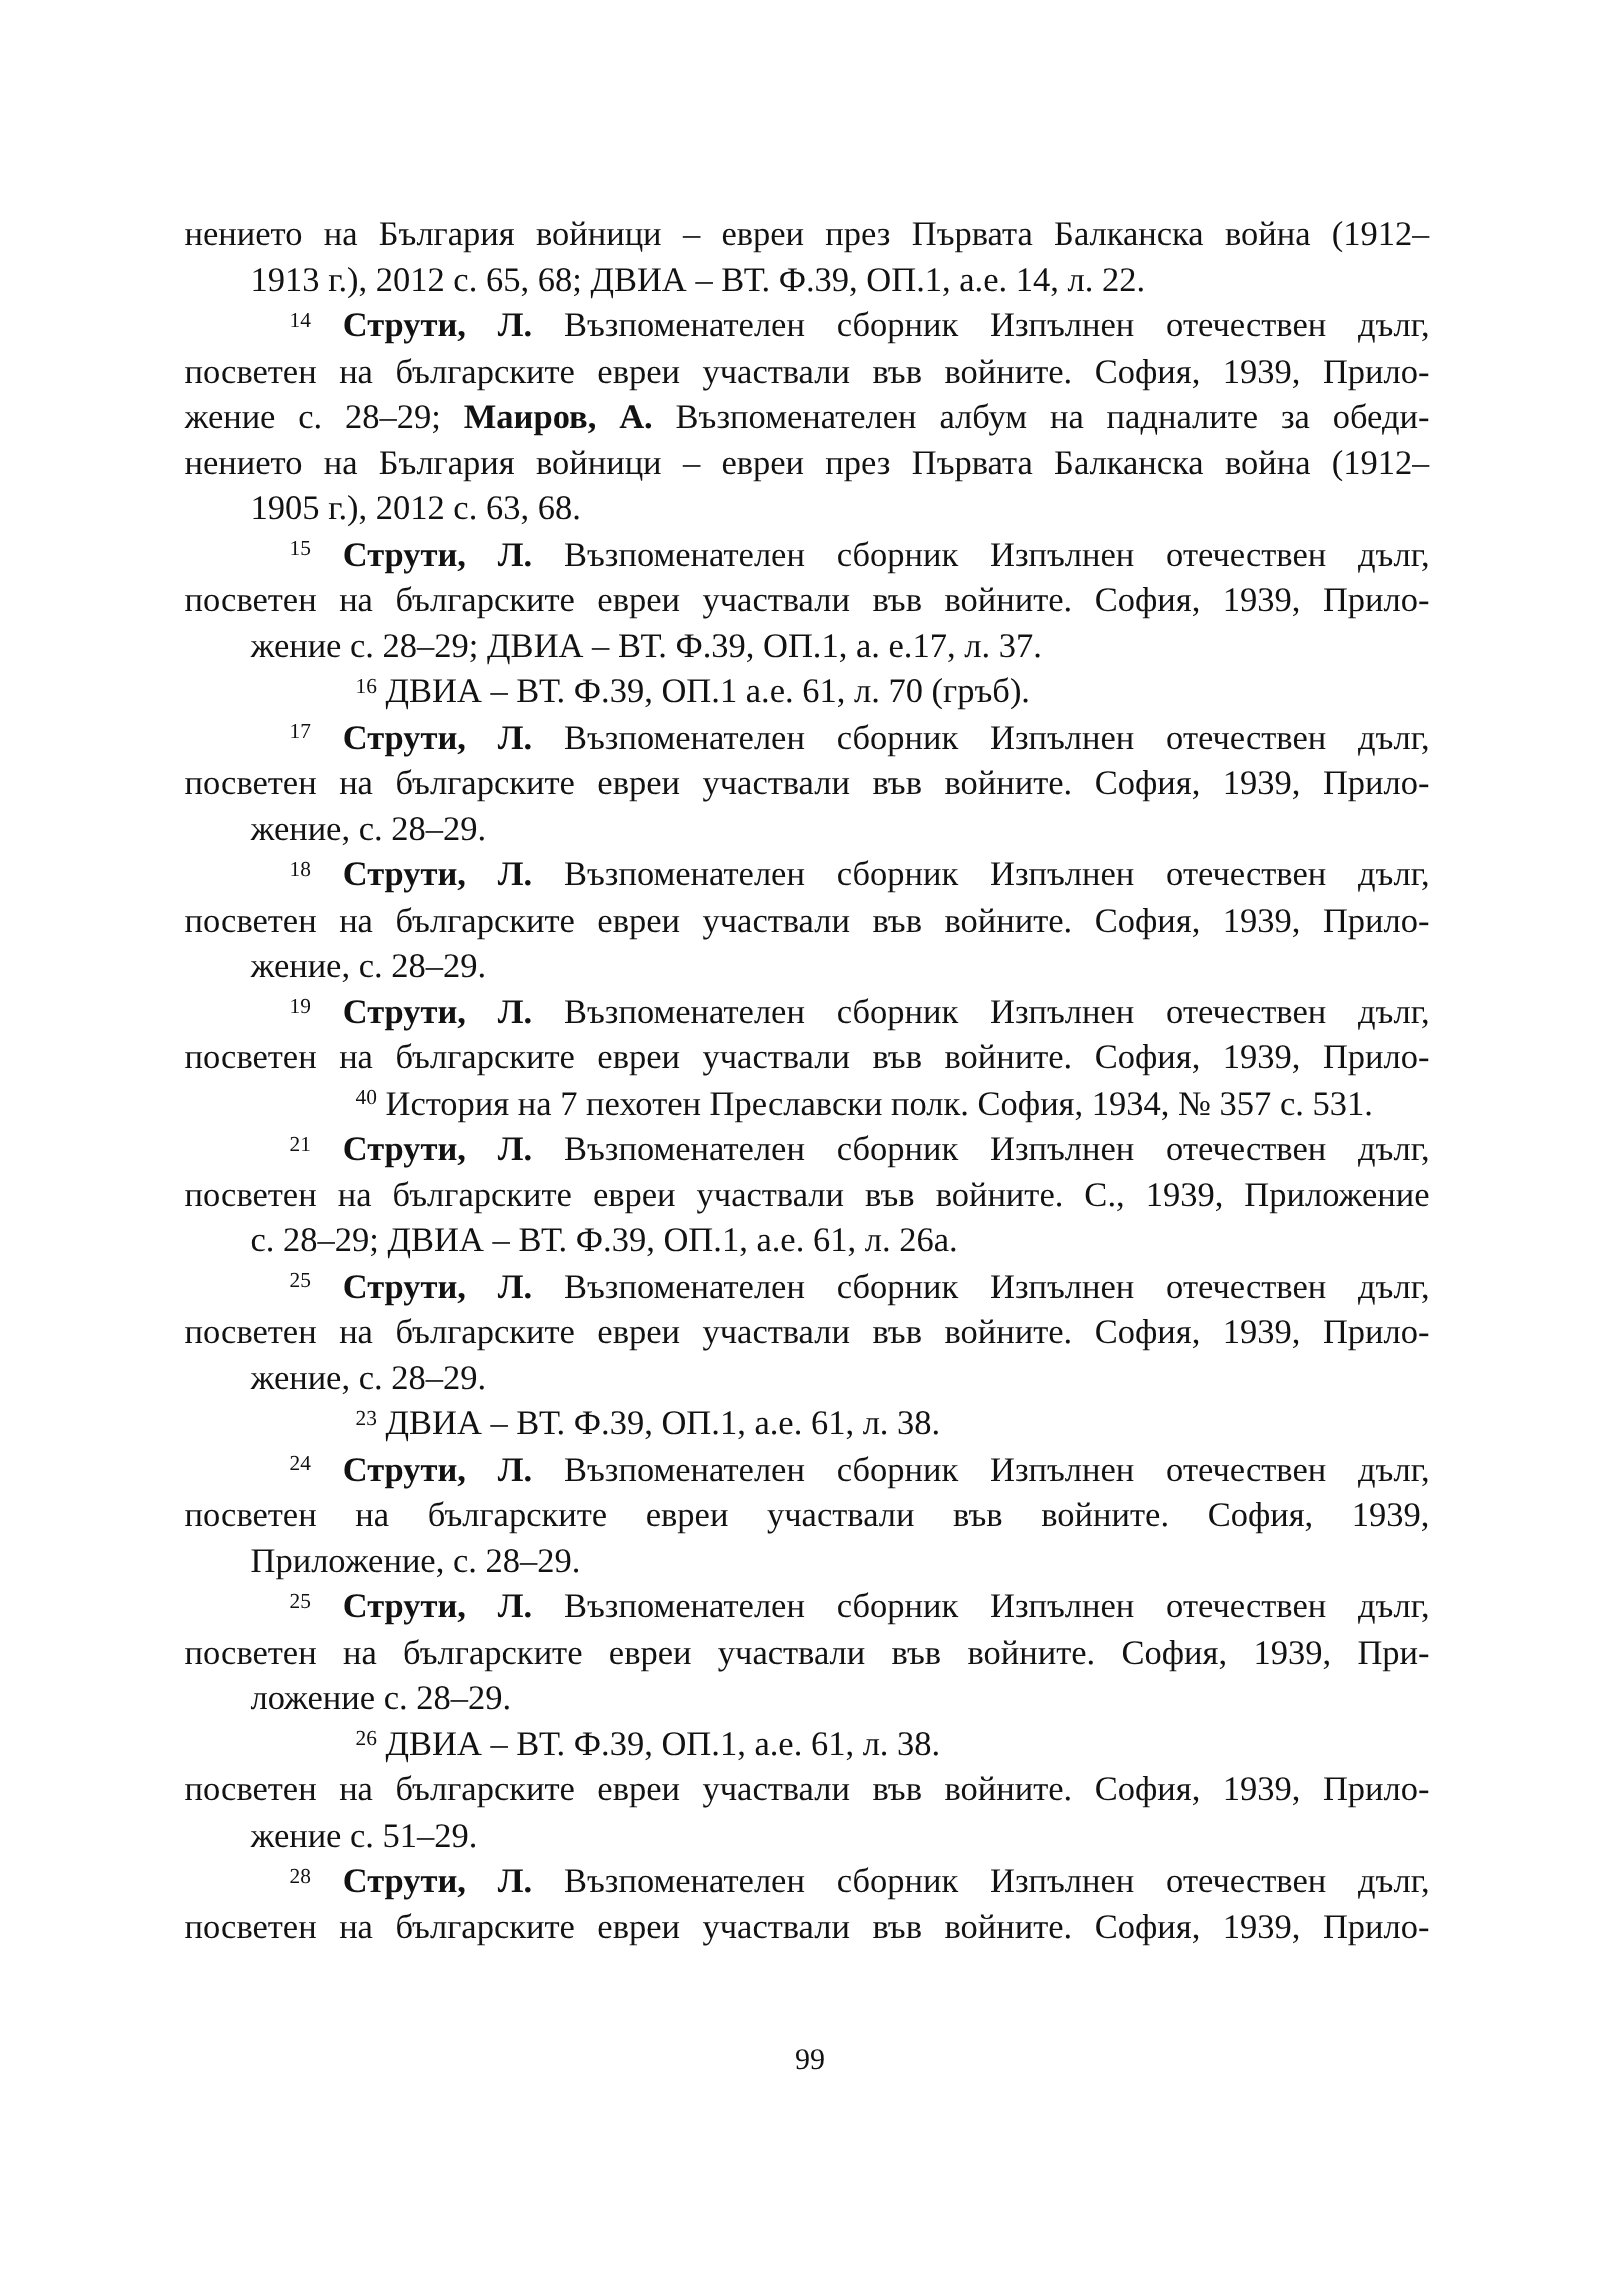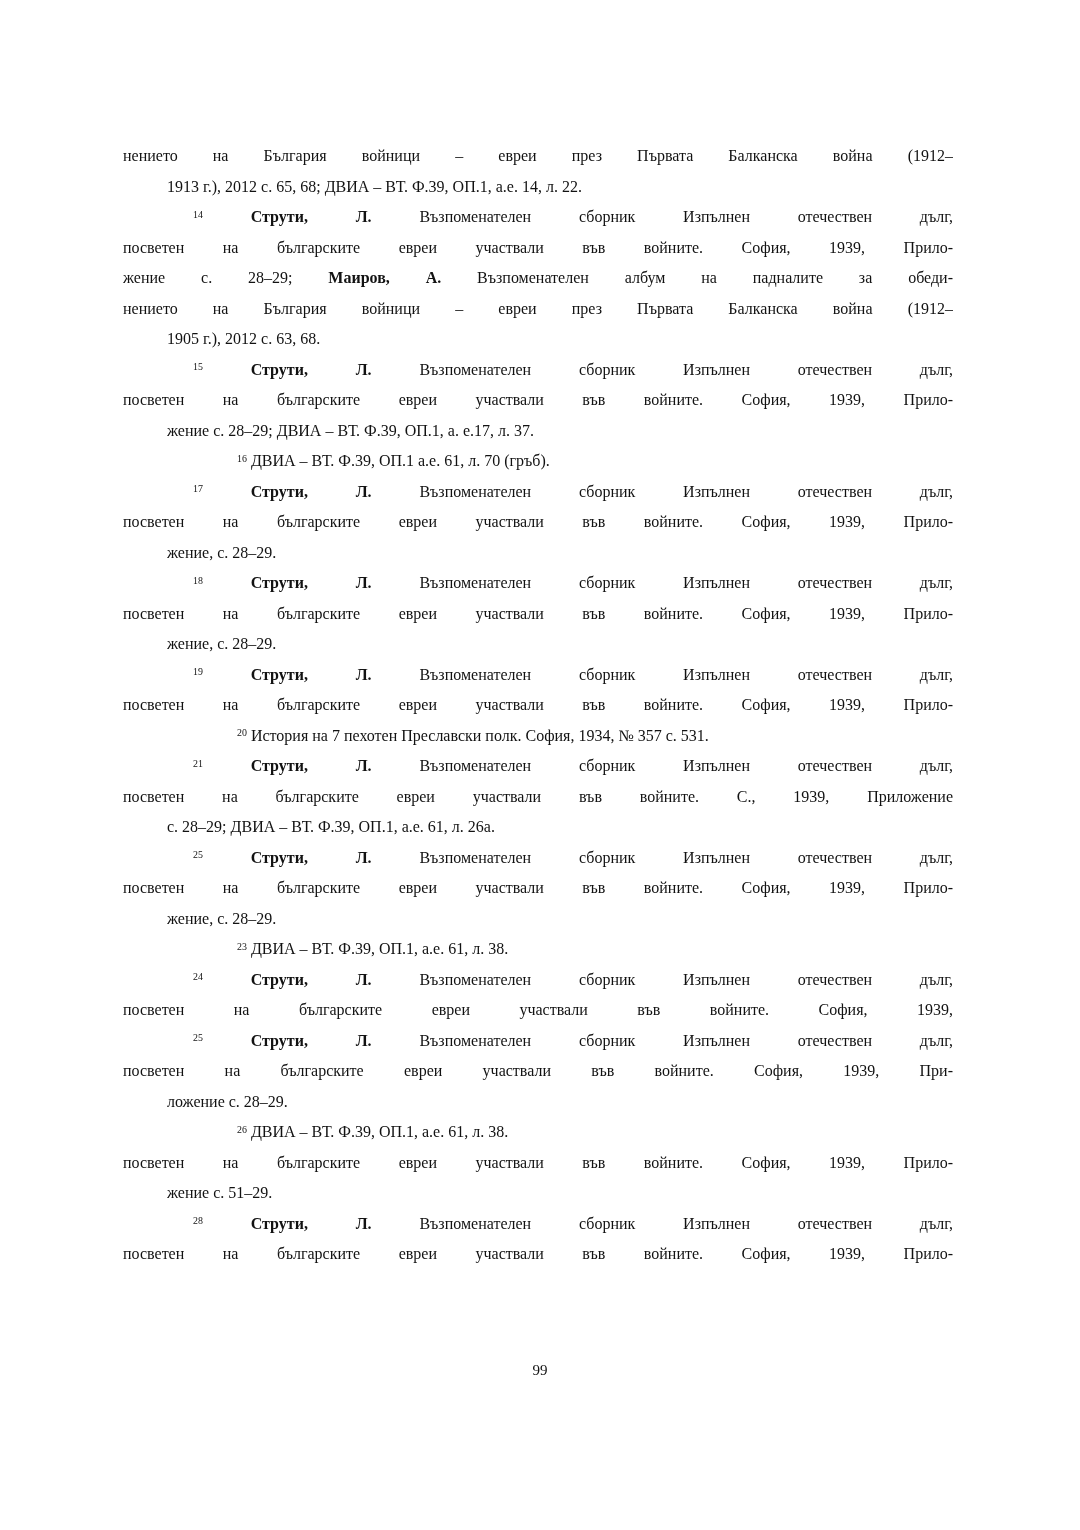--- a/index.html
+++ b/index.html
@@ -15,21 +15,21 @@
   #page {
     position: absolute;
     inset: 0;
     background: #ffffff;
   }
   #text-block {
     position: absolute;
     left: 123px;
     top: 141px;
     width: 830px;
-    font-size: 16px;
+    font-size: 23px;
   }
   .para {  }
   .line {
     line-height: 30.5px;
     height: 30.5px;
     overflow: hidden;
     text-align: justify;
     text-align-last: justify;
     white-space: normal;
   }
@@ -42,21 +42,21 @@
     position: relative;
     top: -0.45em;
   }
   b { font-weight: 700; }
   #page-number {
     position: absolute;
     top: 1362px;
     left: 0;
     width: 1080px;
     text-align: center;
-    font-size: 15px;
+    font-size: 20px;
     color: #121212;
   }
 </style>
 </head>
 <body>
 
 <div id="page">
   <main id="text-block">
       <div class="para">
         <div class="line"><span>нението на България войници – евреи през Първата Балканска война (1912–</span></div>
@@ -85,38 +85,39 @@
       <div class="para">
         <div class="line indent"><sup>18</sup> <b>Струти, Л.</b><span> Възпоменателен сборник Изпълнен отечествен дълг,</span></div>
         <div class="line"><span>посветен на българските евреи участвали във войните. София, 1939, Прило-</span></div>
         <div class="line end"><span>жение, с. 28–29.</span></div>
       </div>
       <div class="para">
         <div class="line indent"><sup>19</sup> <b>Струти, Л.</b><span> Възпоменателен сборник Изпълнен отечествен дълг,</span></div>
         <div class="line"><span>посветен на българските евреи участвали във войните. София, 1939, Прило-</span></div>
       </div>
       <div class="para">
-        <div class="line end indent"><sup>20</sup> <span>История на 7 пехотен Преславски полк. София, 1934, № 357 с. 531.</span></div>
+        <div class="line end indent"><sup>40</sup> <span>История на 7 пехотен Преславски полк. София, 1934, № 357 с. 531.</span></div>
       </div>
       <div class="para">
         <div class="line indent"><sup>21</sup> <b>Струти, Л.</b><span> Възпоменателен сборник Изпълнен отечествен дълг,</span></div>
         <div class="line"><span>посветен на българските евреи участвали във войните. С., 1939, Приложение</span></div>
         <div class="line end"><span>с. 28–29; ДВИА – ВТ. Ф.39, ОП.1, а.е. 61, л. 26а.</span></div>
       </div>
       <div class="para">
         <div class="line indent"><sup>25</sup> <b>Струти, Л.</b><span> Възпоменателен сборник Изпълнен отечествен дълг,</span></div>
         <div class="line"><span>посветен на българските евреи участвали във войните. София, 1939, Прило-</span></div>
         <div class="line end"><span>жение, с. 28–29.</span></div>
       </div>
       <div class="para">
         <div class="line end indent"><sup>23</sup> <span>ДВИА – ВТ. Ф.39, ОП.1, а.е. 61, л. 38.</span></div>
       </div>
       <div class="para">
         <div class="line indent"><sup>24</sup> <b>Струти, Л.</b><span> Възпоменателен сборник Изпълнен отечествен дълг,</span></div>
         <div class="line"><span>посветен на българските евреи участвали във войните. София, 1939,</span></div>
+        <div class="line end"><span>Приложение, с. 28–29.</span></div>
       </div>
       <div class="para">
         <div class="line indent"><sup>25</sup> <b>Струти, Л.</b><span> Възпоменателен сборник Изпълнен отечествен дълг,</span></div>
         <div class="line"><span>посветен на българските евреи участвали във войните. София, 1939, При-</span></div>
         <div class="line end"><span>ложение с. 28–29.</span></div>
       </div>
       <div class="para">
         <div class="line end indent"><sup>26</sup> <span>ДВИА – ВТ. Ф.39, ОП.1, а.е. 61, л. 38.</span></div>
       </div>
       <div class="para">

